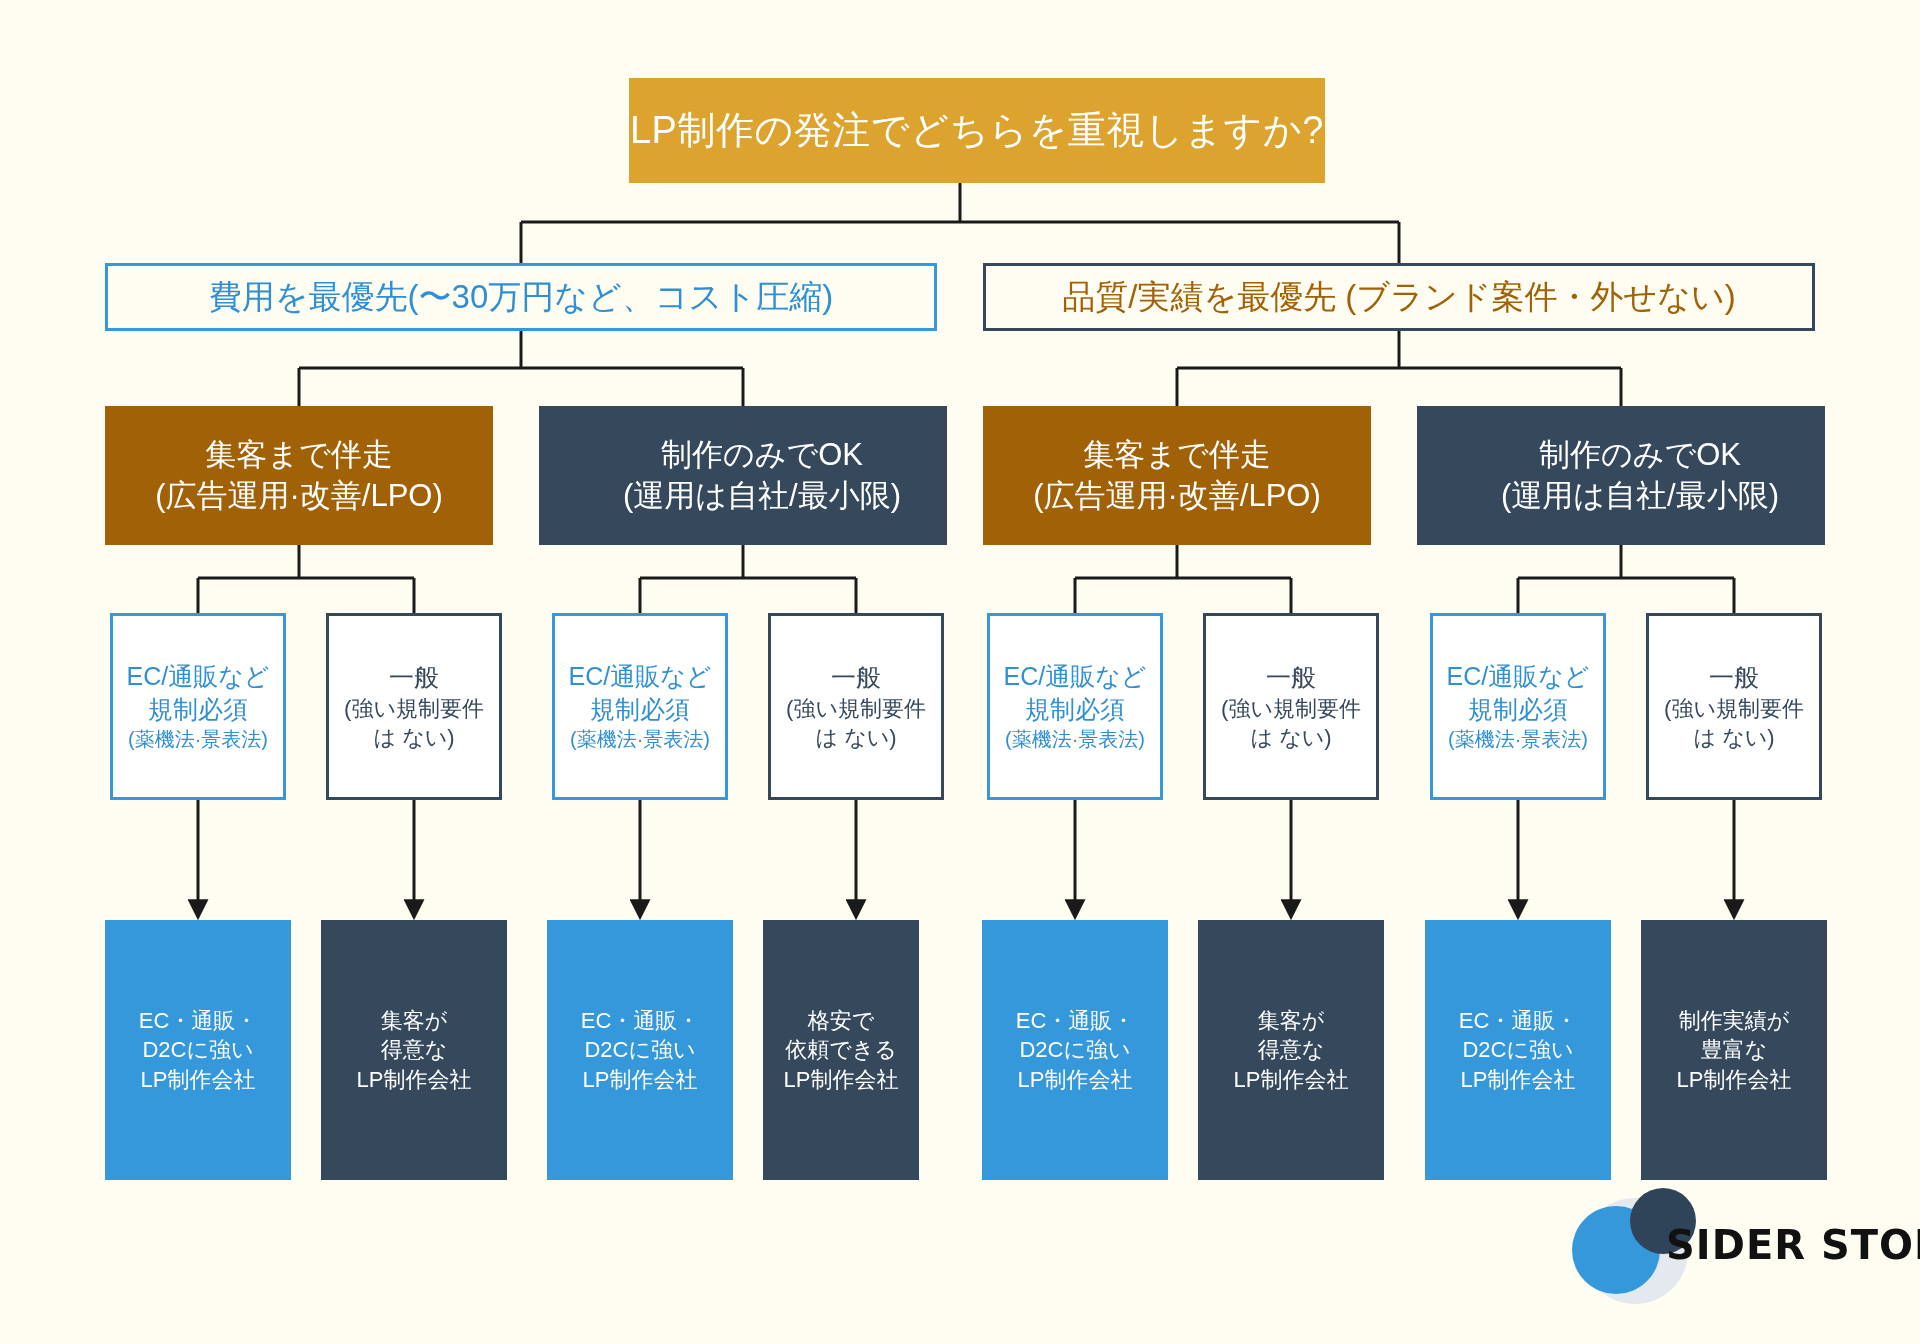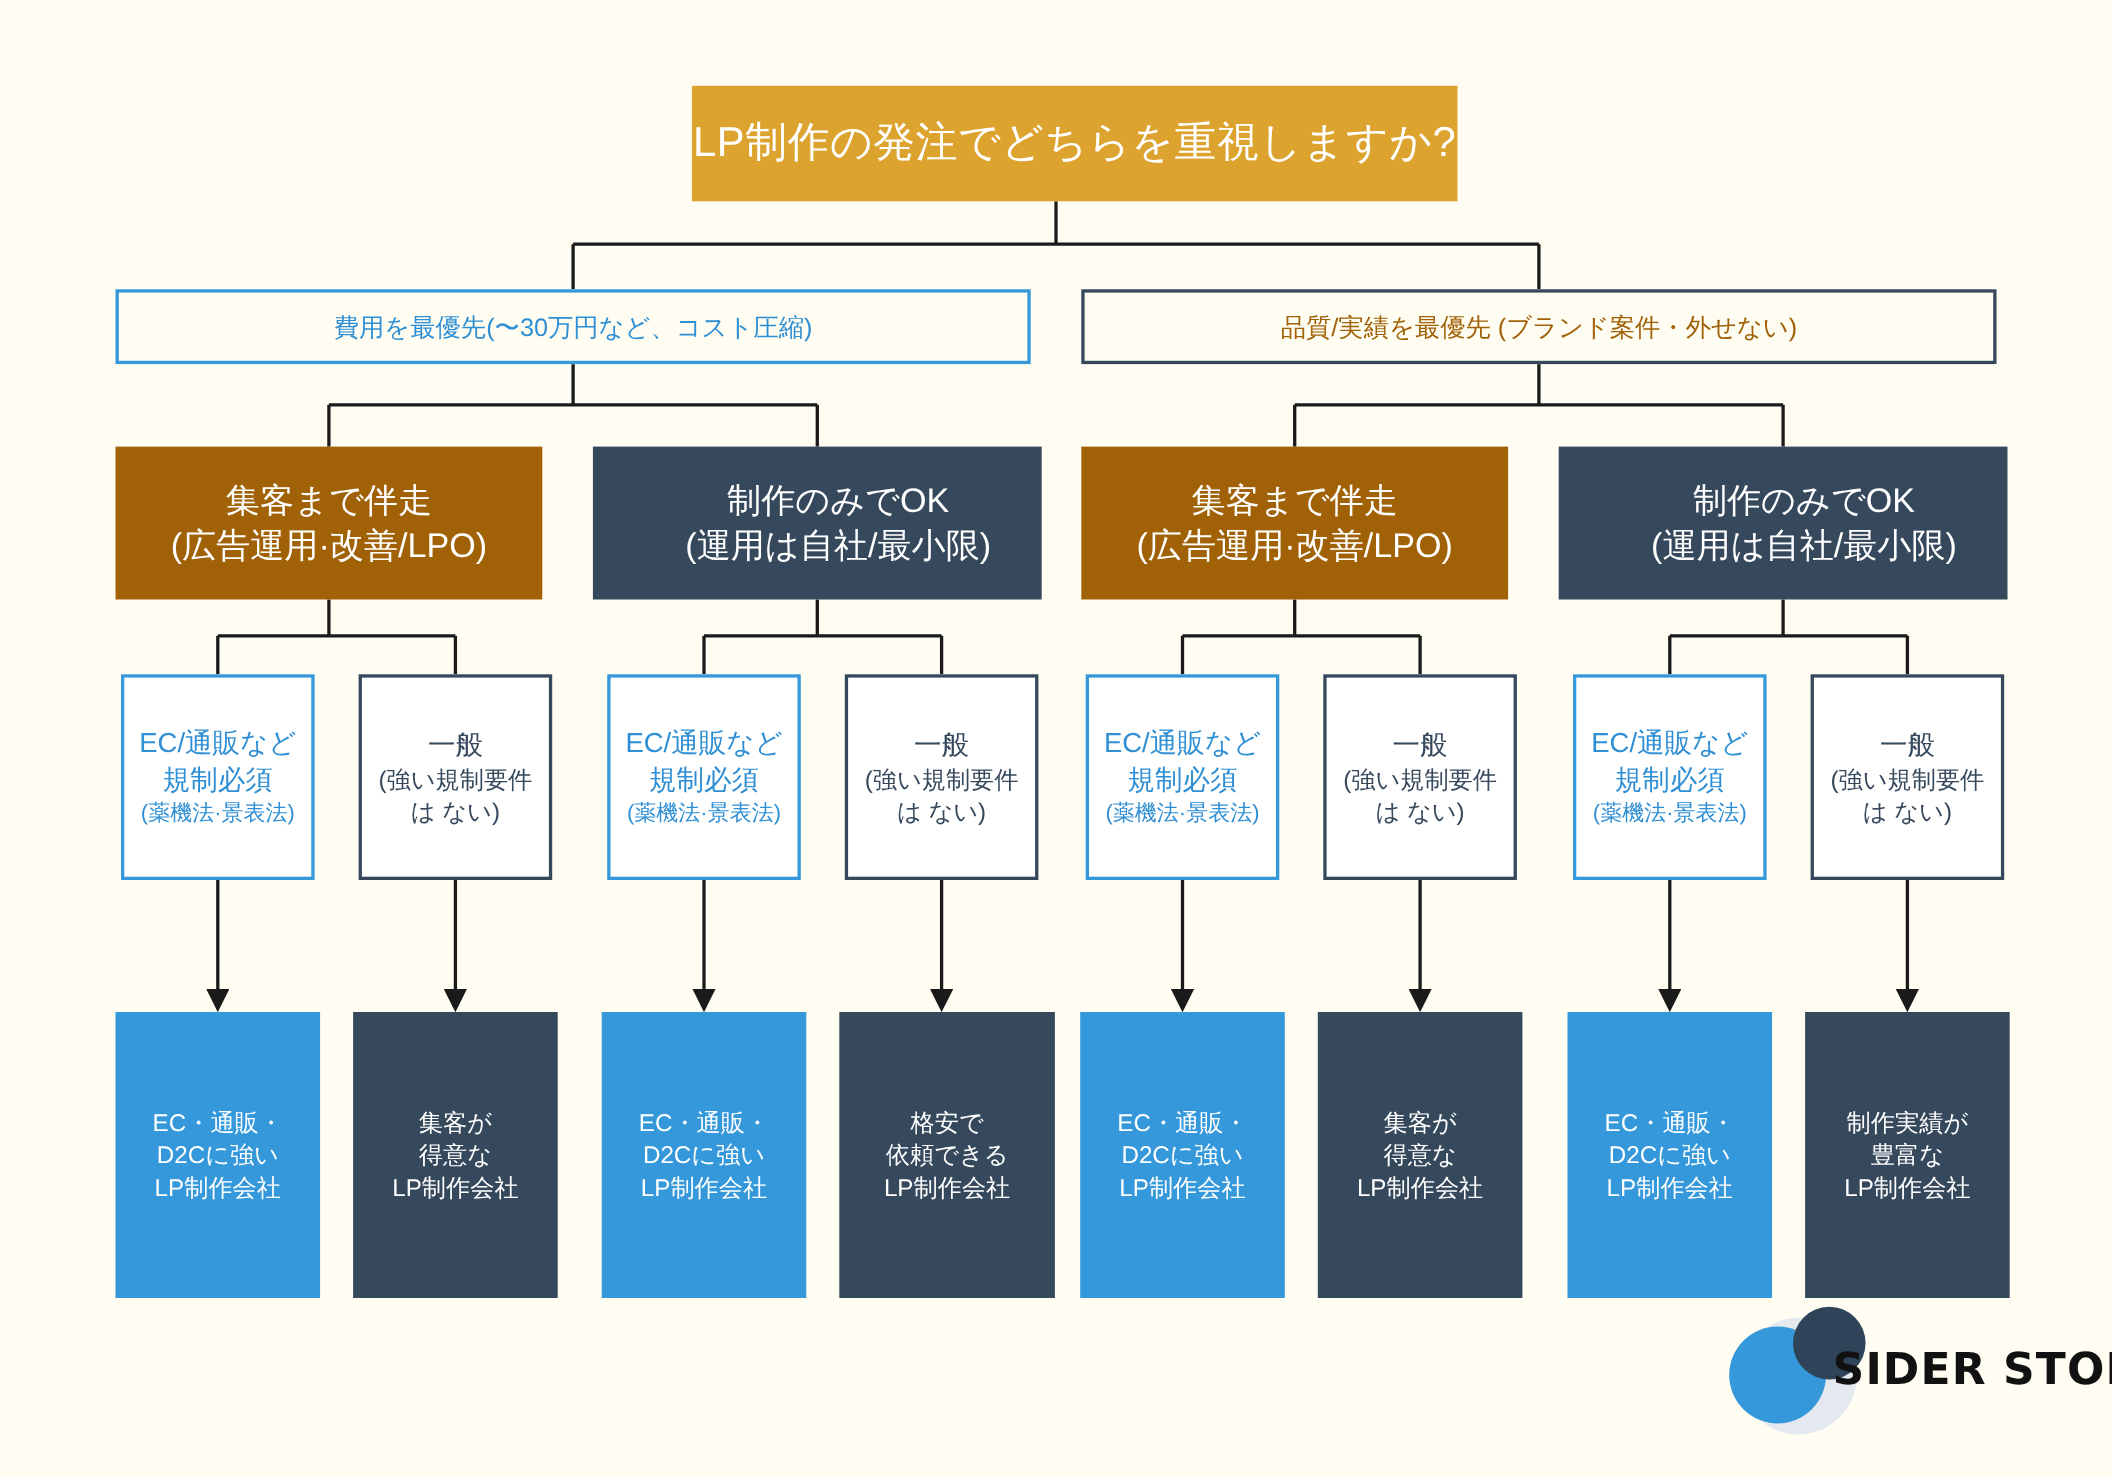--- a/index.html
+++ b/index.html
@@ -47,21 +47,21 @@
   
   .n-root {
     background: #dda32f;
     color: #ffffff;
     font-size: 38px;
     letter-spacing: 0.5px;
   }
   
   .n-crit {
     background: #fffdf2;
-    font-size: 23px;
+    font-size: 33px;
     border-width: 3px;
     border-style: solid;
   }
   .n-crit.blue  { border-color: #3498db; color: #2f8fd4; }
   .n-crit.navy  { border-color: #35485c; color: #a16207; }
   
   .n-scope {
     font-size: 31px;
     color: #ffffff;
   }
@@ -273,21 +273,21 @@
   <div class="node n-leaf navy" style="left:321px; top:920px; width:186px; height:260px;">
     <span class="txt">集客が
 得意な
 LP制作会社</span>
   </div>
   <div class="node n-leaf blue" style="left:547px; top:920px; width:186px; height:260px;">
     <span class="txt">EC・通販・
 D2Cに強い
 LP制作会社</span>
   </div>
-  <div class="node n-leaf navy" style="left:763px; top:920px; width:196px; height:260px;">
+  <div class="node n-leaf navy" style="left:763px; top:920px; width:156px; height:260px;">
     <span class="txt">格安で
 依頼できる
 LP制作会社</span>
   </div>
   <div class="node n-leaf blue" style="left:982px; top:920px; width:186px; height:260px;">
     <span class="txt">EC・通販・
 D2Cに強い
 LP制作会社</span>
   </div>
   <div class="node n-leaf navy" style="left:1198px; top:920px; width:186px; height:260px;">

